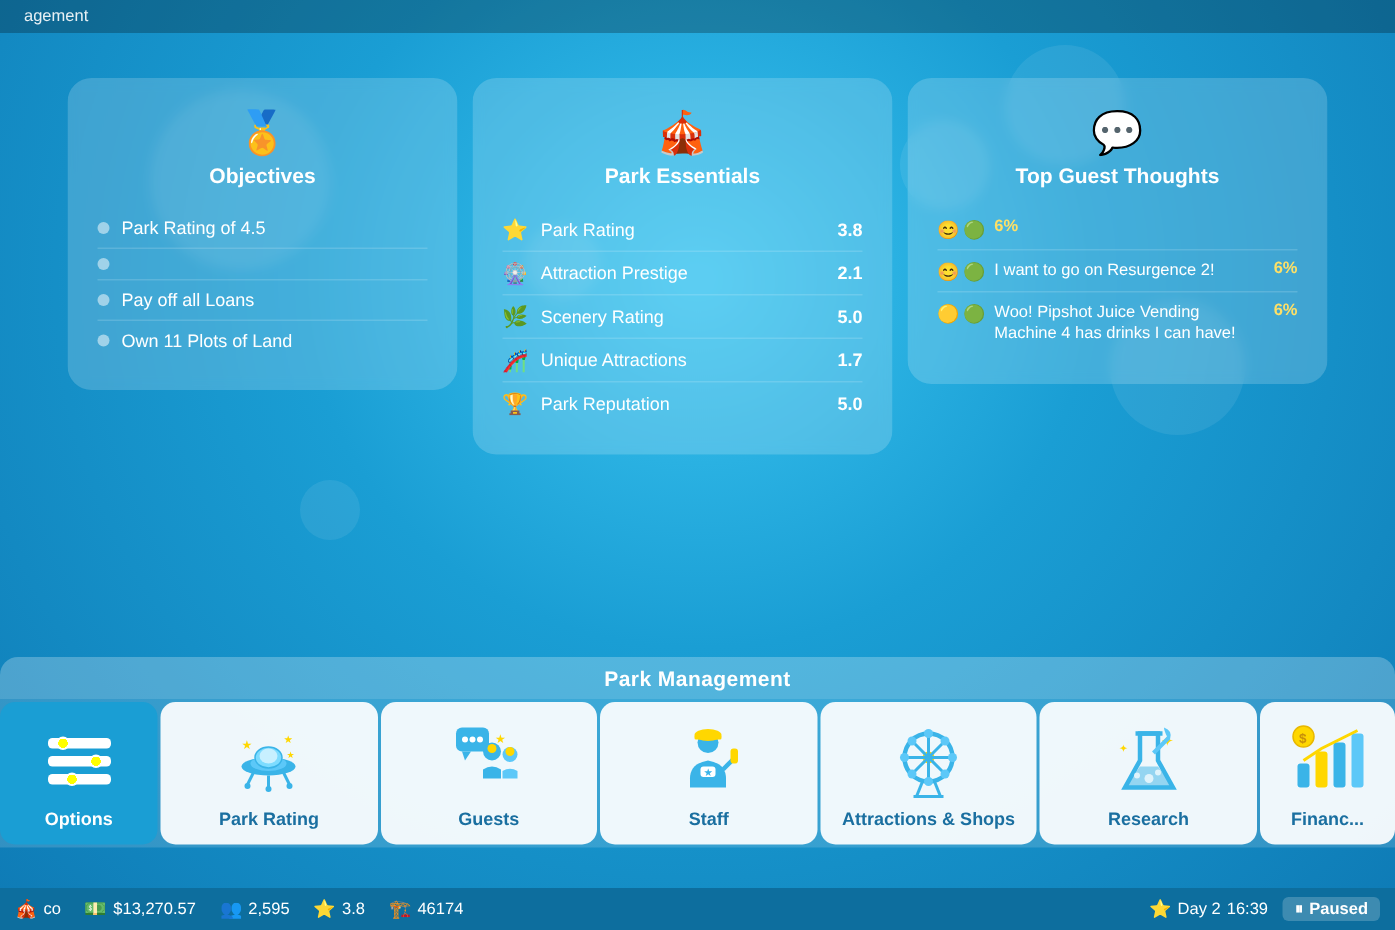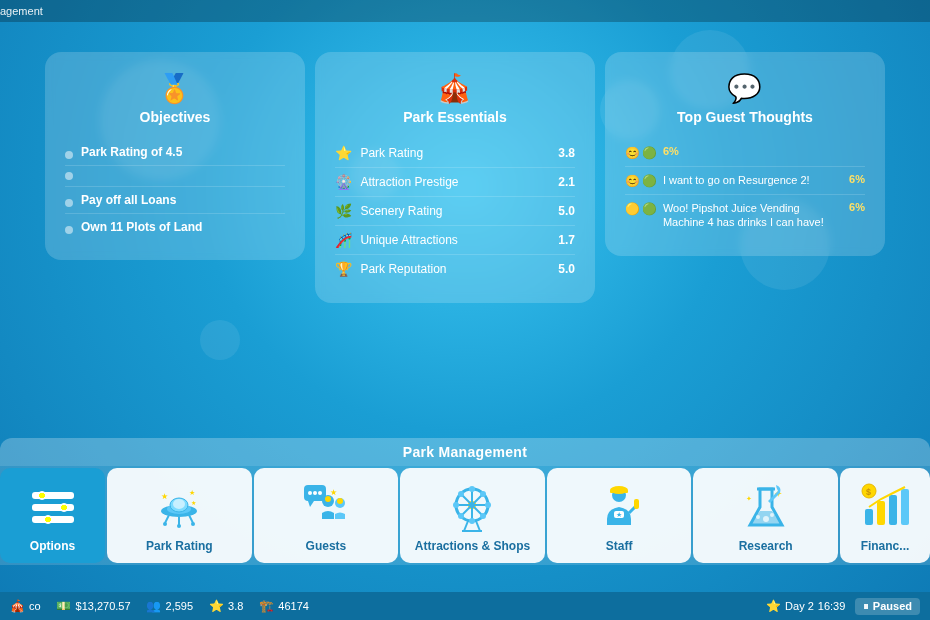--- a/index.html
+++ b/index.html
@@ -28,21 +28,21 @@
     }
 
     
     .title-bar {
       position: absolute;
       top: 0; left: 0; right: 0;
       height: 22px;
       background: rgba(0,0,0,0.25);
       display: flex;
       align-items: center;
-      padding: 0 0;
+      padding: 0 16px;
       z-index: 10;
     }
     .title-bar-text {
       color: white;
       font-size: 11px;
       opacity: 0.9;
     }
 
     
     .main-content {
@@ -90,27 +90,26 @@
     .panel-title {
       color: white;
       font-size: 14px;
       font-weight: 700;
       text-align: right;
     }
 
     
     .obj-item {
       display: flex;
-      align-items: flex-end;
+      align-items: center;
       gap: 8px;
       color: white;
       font-size: 12px;
       padding: 6px 0;
       border-bottom: 1px solid rgba(255,255,255,0.15);
-      font-weight: bold;
     }
     .obj-item:last-child { border-bottom: none; }
     .obj-dot {
       width: 8px; height: 8px;
       border-radius: 50%;
       background: rgba(255,255,255,0.5);
       flex-shrink: 0;
     }
 
     
@@ -449,20 +448,41 @@
           <circle cx="28" cy="18" r="3" fill="#ffd700"></circle>
           <path d="M22,32 Q28,28 34,32 L34,38 L22,38 Z" fill="#3ab4e8"></path>
           <circle cx="40" cy="22" r="5" fill="#5cc8f8"></circle>
           <circle cx="40" cy="20" r="3" fill="#ffd700"></circle>
           <path d="M35,33 Q40,30 45,33 L45,38 L35,38 Z" fill="#5cc8f8"></path>
 
           <text x="30" y="14" font-size="8" fill="#FFD700">★</text>
         </svg>
       </div>
       <span class="mgmt-tab-label">Guests</span>
+    </div>
+
+    <div class="mgmt-tab">
+      <div class="tab-icon-area">
+        <svg width="52" height="52" viewBox="0 0 52 52">
+
+          <circle cx="26" cy="14" r="7" fill="#3ab4e8"></circle>
+
+          <ellipse cx="26" cy="9" rx="9" ry="4" fill="#ffd700"></ellipse>
+          <rect x="17" y="9" width="18" height="3" rx="1" fill="#ffd700"></rect>
+
+          <path d="M14,38 Q14,28 26,26 Q38,28 38,38 L38,44 L14,44 Z" fill="#3ab4e8"></path>
+
+          <line x1="36" y1="32" x2="44" y2="24" stroke="#3ab4e8" stroke-width="3"></line>
+          <rect x="41" y="18" width="5" height="10" rx="2" fill="#ffd700"></rect>
+
+          <rect x="21" y="30" width="10" height="7" rx="2" fill="#fff"></rect>
+          <text x="23" y="36" font-size="7" fill="#3ab4e8">★</text>
+        </svg>
+      </div>
+      <span class="mgmt-tab-label">Staff</span>
     </div>
 
     <div class="mgmt-tab">
       <div class="tab-icon-area">
         <svg width="52" height="52" viewBox="0 0 52 52">
 
           <circle cx="26" cy="24" r="16" fill="none" stroke="#3ab4e8" stroke-width="3"></circle>
           <circle cx="26" cy="24" r="4" fill="#ffd700"></circle>
           <line x1="26" y1="8" x2="26" y2="40" stroke="#3ab4e8" stroke-width="2"></line>
           <line x1="10" y1="24" x2="42" y2="24" stroke="#3ab4e8" stroke-width="2"></line>
@@ -476,41 +496,20 @@
           <circle cx="37" cy="35" r="3" fill="#5cc8f8"></circle>
           <circle cx="15" cy="35" r="3" fill="#5cc8f8"></circle>
           <circle cx="37" cy="13" r="3" fill="#5cc8f8"></circle>
 
           <line x1="22" y1="40" x2="18" y2="50" stroke="#3ab4e8" stroke-width="2"></line>
           <line x1="30" y1="40" x2="34" y2="50" stroke="#3ab4e8" stroke-width="2"></line>
           <line x1="16" y1="50" x2="36" y2="50" stroke="#3ab4e8" stroke-width="2"></line>
         </svg>
       </div>
       <span class="mgmt-tab-label">Attractions &amp; Shops</span>
-    </div>
-
-    <div class="mgmt-tab">
-      <div class="tab-icon-area">
-        <svg width="52" height="52" viewBox="0 0 52 52">
-
-          <circle cx="26" cy="14" r="7" fill="#3ab4e8"></circle>
-
-          <ellipse cx="26" cy="9" rx="9" ry="4" fill="#ffd700"></ellipse>
-          <rect x="17" y="9" width="18" height="3" rx="1" fill="#ffd700"></rect>
-
-          <path d="M14,38 Q14,28 26,26 Q38,28 38,38 L38,44 L14,44 Z" fill="#3ab4e8"></path>
-
-          <line x1="36" y1="32" x2="44" y2="24" stroke="#3ab4e8" stroke-width="3"></line>
-          <rect x="41" y="18" width="5" height="10" rx="2" fill="#ffd700"></rect>
-
-          <rect x="21" y="30" width="10" height="7" rx="2" fill="#fff"></rect>
-          <text x="23" y="36" font-size="7" fill="#3ab4e8">★</text>
-        </svg>
-      </div>
-      <span class="mgmt-tab-label">Staff</span>
     </div>
 
     <div class="mgmt-tab">
       <div class="tab-icon-area">
         <svg width="52" height="52" viewBox="0 0 52 52">
 
           <path d="M20,8 L20,26 L10,44 L42,44 L32,26 L32,8 Z" fill="none" stroke="#3ab4e8" stroke-width="3"></path>
           <path d="M20,30 L10,44 L42,44 L32,30 Z" fill="#3ab4e8" opacity="0.5"></path>
           <line x1="17" y1="8" x2="35" y2="8" stroke="#3ab4e8" stroke-width="3"></line>
 

